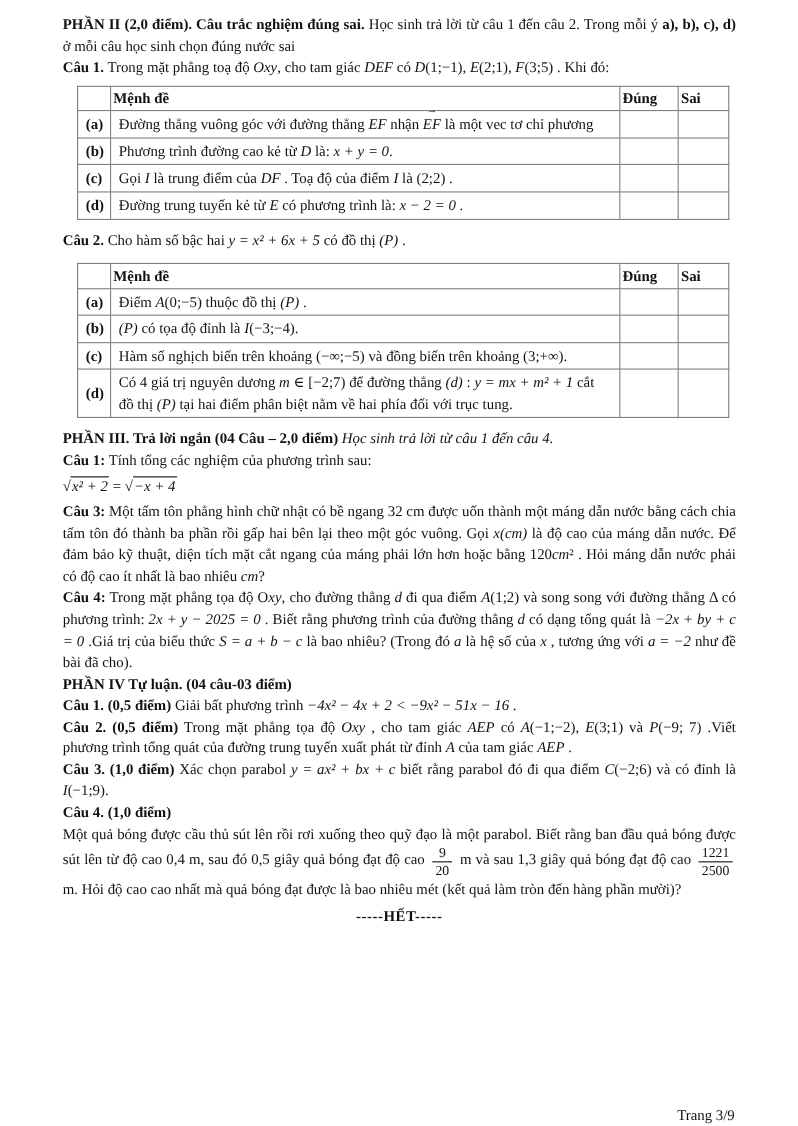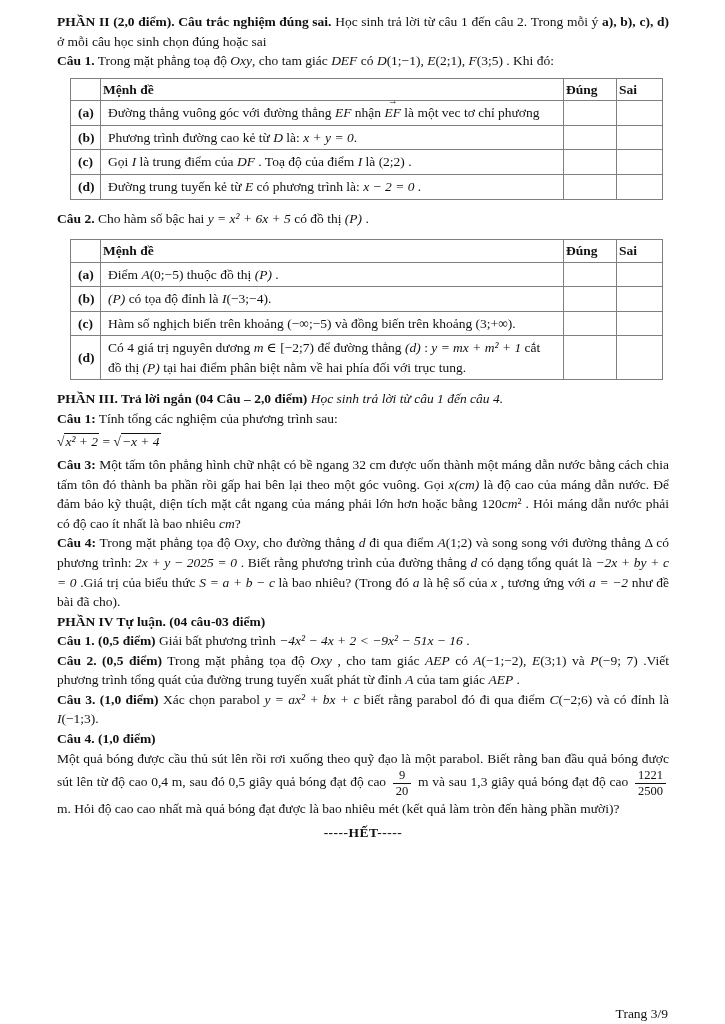--- a/index.html
+++ b/index.html
@@ -38,21 +38,21 @@
   .eq { text-align:left; margin:3px 0 4px 0; }
   .endmark { text-align:center; font-weight:bold; margin-top:4px; letter-spacing:0.5px; }
   .footer { position:absolute; right:57px; bottom:0; }
   .gap-s { height:4px; }
 </style>
 </head>
 <body>
 
 <div class="page">
 
-  <p class="just"><span class="b">PHẦN II (2,0 điểm). Câu trắc nghiệm đúng sai. </span><span>Học sinh trả lời từ câu 1 đến câu 2. Trong mỗi ý </span><span class="b">a), b), c), d)</span><span> ở mỗi câu học sinh chọn đúng hoặc sai</span></p>
+  <p class="just"><span class="b">PHẦN II (2,0 điểm). Câu trắc nghiệm đúng sai. </span><span>Học sinh trả lời từ câu 1 đến câu 2. Trong mỗi ý </span><span class="b">a), b), c), d)</span><span> ở mỗi câu học sinh chọn đúng nước sai</span></p>
   <p class="just"><span class="b">Câu 1.</span><span> Trong mặt phẳng toạ độ </span><span class="i">Oxy</span><span>, cho tam giác </span><span class="i">DEF</span><span> có </span><span class="i">D</span><span>(1;−1), </span><span class="i">E</span><span>(2;1), </span><span class="i">F</span><span>(3;5)</span><span> . Khi đó:</span></p>
 
   <table class="tf">
     <colgroup>
         <col style="width:30px">
         <col style="width:463px">
         <col style="width:53px">
         <col style="width:46px">
       </colgroup>
     <thead>
@@ -139,20 +139,20 @@
 
   <p class="just"><span class="b">PHẦN III. Trả lời ngắn (04 Câu – 2,0 điểm) </span><span class="i">Học sinh trả lời từ câu 1 đến câu 4.</span></p>
   <p class="just"><span class="b">Câu 1:</span><span> Tính tổng các nghiệm của phương trình sau:</span></p>
   <p class="eq"><span>√</span><span class="i over">x² + 2</span><span> = </span><span>√</span><span class="i over">−x + 4</span></p>
   <p class="just"><span class="b">Câu 3:</span><span> Một tấm tôn phẳng hình chữ nhật có bề ngang 32 cm được uốn thành một máng dẫn nước bằng cách chia tấm tôn đó thành ba phần rồi gấp hai bên lại theo một góc vuông. Gọi </span><span class="i">x(cm)</span><span> là độ cao của máng dẫn nước. Để đảm bảo kỹ thuật, diện tích mặt cắt ngang của máng phải lớn hơn hoặc bằng 120</span><span class="i">cm</span><span>² . Hỏi máng dẫn nước phải có độ cao ít nhất là bao nhiêu </span><span class="i">cm</span><span>?</span></p>
   <p class="just"><span class="b">Câu 4:</span><span> Trong mặt phẳng tọa độ O</span><span class="i">xy</span><span>, cho đường thẳng </span><span class="i">d</span><span> đi qua điểm </span><span class="i">A</span><span>(1;2) và song song với đường thẳng Δ có phương trình: </span><span class="i">2x + y − 2025 = 0</span><span> . Biết rằng phương trình của đường thẳng </span><span class="i">d</span><span> có dạng tổng quát là </span><span class="i">−2x + by + c = 0</span><span> .Giá trị của biểu thức </span><span class="i">S = a + b − c</span><span> là bao nhiêu? (Trong đó </span><span class="i">a</span><span> là hệ số của </span><span class="i">x</span><span> , tương ứng với </span><span class="i">a = −2</span><span> như đề bài đã cho).</span></p>
 
   <p><span class="b">PHẦN IV  Tự luận. (04 câu-03 điểm)</span></p>
   <p class="just"><span class="b">Câu 1. (0,5 điểm)</span><span> Giải bất phương trình </span><span class="i">−4x² − 4x + 2 &lt; −9x² − 51x − 16</span><span> .</span></p>
   <p class="just"><span class="b">Câu 2. (0,5 điểm)</span><span> Trong mặt phẳng tọa độ </span><span class="i">Oxy</span><span> , cho tam giác </span><span class="i">AEP</span><span> có </span><span class="i">A</span><span>(−1;−2), </span><span class="i">E</span><span>(3;1) và </span><span class="i">P</span><span>(−9; 7) .Viết phương trình tổng quát của đường trung tuyến xuất phát từ đỉnh </span><span class="i">A</span><span> của tam giác </span><span class="i">AEP</span><span> .</span></p>
-  <p class="just"><span class="b">Câu 3. (1,0 điểm)</span><span> Xác chọn parabol </span><span class="i">y = ax² + bx + c</span><span> biết rằng parabol đó đi qua điểm </span><span class="i">C</span><span>(−2;6) và có đỉnh là </span><span class="i">I</span><span>(−1;3).</span></p>
+  <p class="just"><span class="b">Câu 3. (1,0 điểm)</span><span> Xác chọn parabol </span><span class="i">y = ax² + bx + c</span><span> biết rằng parabol đó đi qua điểm </span><span class="i">C</span><span>(−2;6) và có đỉnh là </span><span class="i">I</span><span>(−1;9).</span></p>
   <p><span class="b">Câu 4. (1,0 điểm)</span></p>
   <p class="just"><span>Một quả bóng được cầu thủ sút lên rồi rơi xuống theo quỹ đạo là một parabol. Biết rằng ban đầu quả bóng được sút lên từ độ cao 0,4 m, sau đó 0,5 giây quả bóng đạt độ cao </span><span class="frac"><span class="num">9</span><span class="den">20</span></span><span> m và sau 1,3 giây quả bóng đạt độ cao </span><span class="frac"><span class="num">1221</span><span class="den">2500</span></span><span> m. Hỏi độ cao cao nhất mà quả bóng đạt được là bao nhiêu mét (kết quả làm tròn đến hàng phần mười)?</span></p>
 
   <p class="endmark">-----HẾT-----</p>
 
   <div class="footer">Trang 3/9</div>
 </div>
 
 </body></html>

